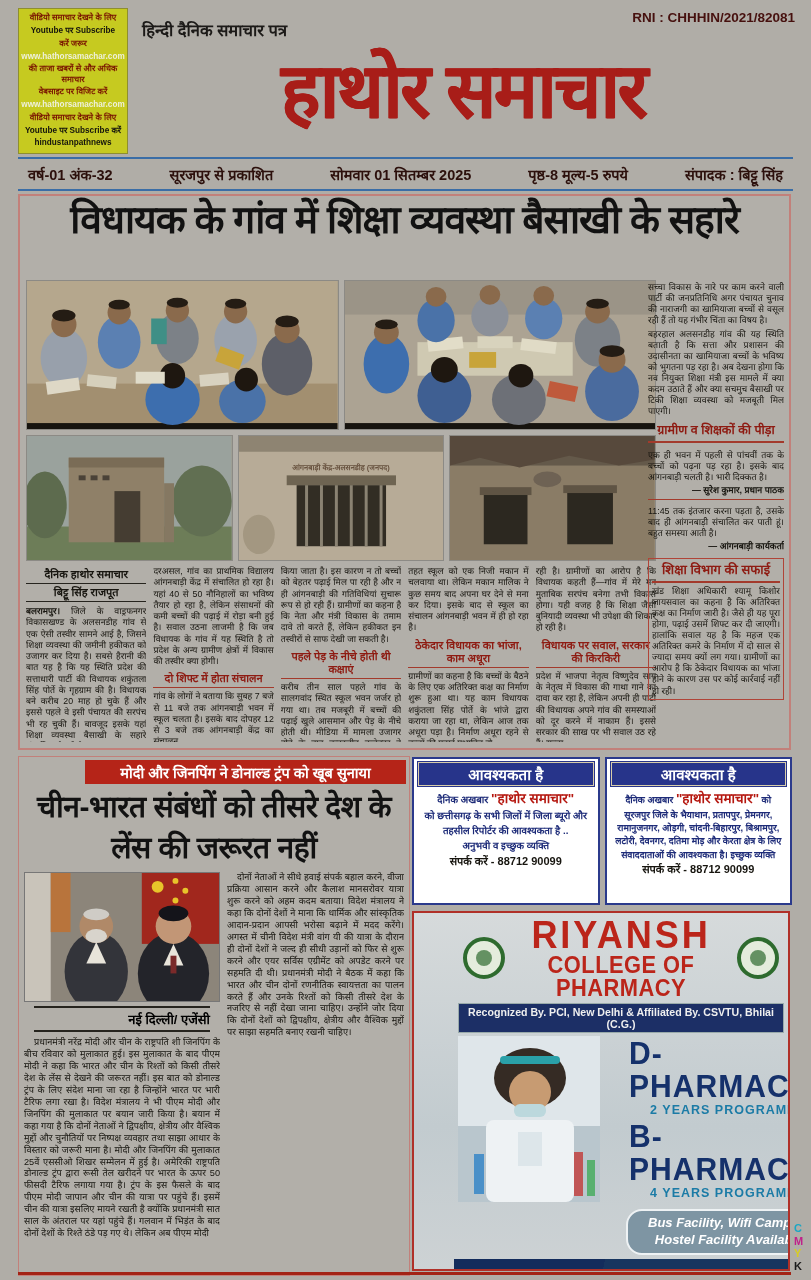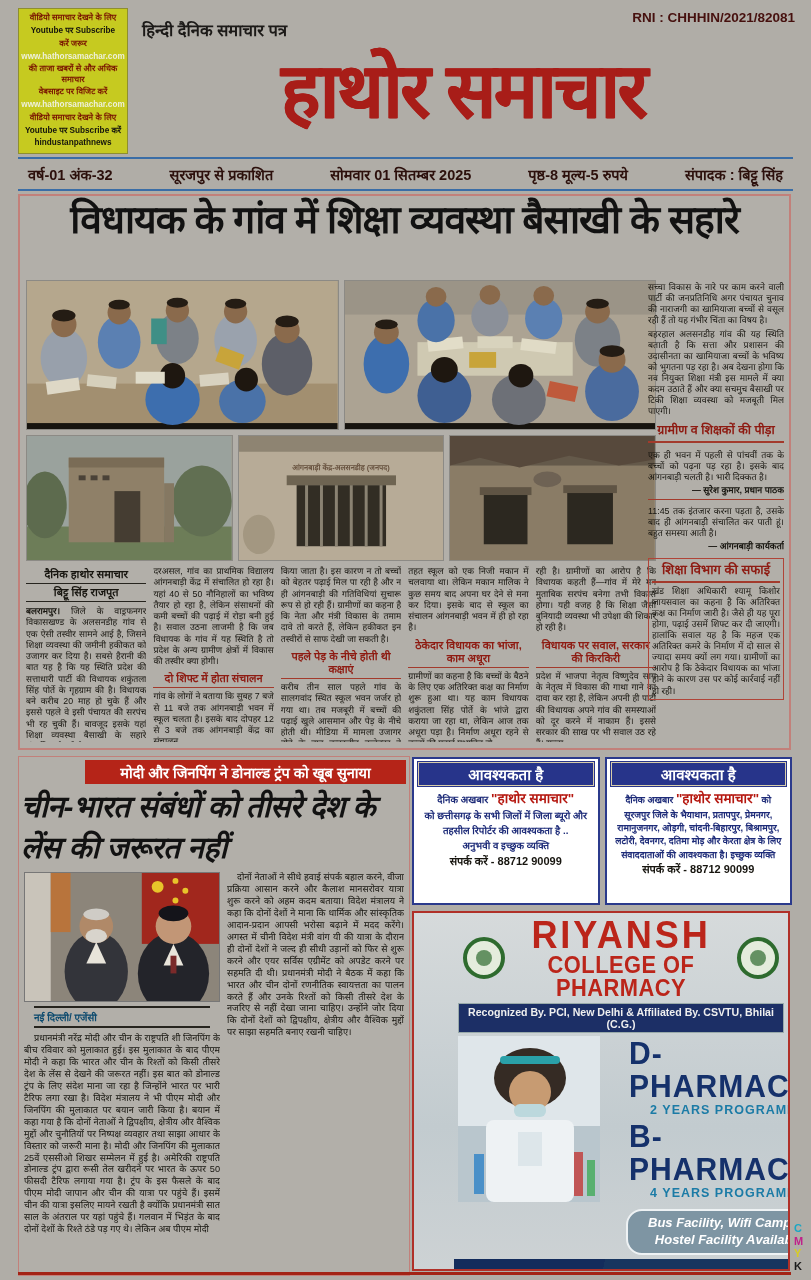--- a/index.html
+++ b/index.html
@@ -92,31 +92,31 @@
   
   .story2{
     position:absolute;left:18px;top:756px;width:392px;height:520px;
     border:1.5px solid #c2807a;background:#b2afa9;box-sizing:border-box;overflow:hidden;
   }
   .kicker{
     margin:3px 3px 0 66px;background:#b52418;color:#fff;text-align:center;
     font-size:14.5px;font-weight:800;padding:2px 0;
   }
   .s2-headline{
-    margin:3px 2px;text-align:left;font-size:30px;font-weight:900;
-    color:#121212;line-height:1.35;letter-spacing:-0.5px;font-style:italic;
+    margin:3px 2px;text-align:center;font-size:30px;font-weight:900;
+    color:#121212;line-height:1.35;letter-spacing:-0.5px;
   }
   .s2-content{display:flex;gap:7px;margin:4px 5px 0;}
   .s2-left{width:196px;flex:none;}
   .s2-right{flex:1;font-size:9.2px;line-height:1.3;text-align:justify;color:#17150f;overflow:hidden;height:405px;}
   .s2-right p{margin:0 0 3px;text-indent:10px;}
   .s2-photo{width:196px;height:130px;border:1px solid #777;box-sizing:border-box;overflow:hidden;}
   .s2-photo svg{display:block;width:100%;height:100%;}
   .s2-byline{
-    text-align:left;font-size:10px;font-weight:800;color:#0c4a6e;
+    text-align:right;font-size:13px;font-weight:800;color:#000000;
     border-top:2px solid #26241e;border-bottom:2px solid #26241e;
     padding:2px 0;margin:4px 10px 5px;
   }
   .s2-c1{font-size:9.2px;line-height:1.3;text-align:justify;color:#17150f;overflow:hidden;height:236px;}
   .s2-c1 p{margin:0;text-indent:10px;}
   
   .ads-wrap{position:absolute;left:412px;top:757px;width:380px;}
   .need-row{display:flex;gap:5px;}
   .need-ad{
     flex:1;height:148px;border:2px solid #2b3a8c;background:#ffffff;

